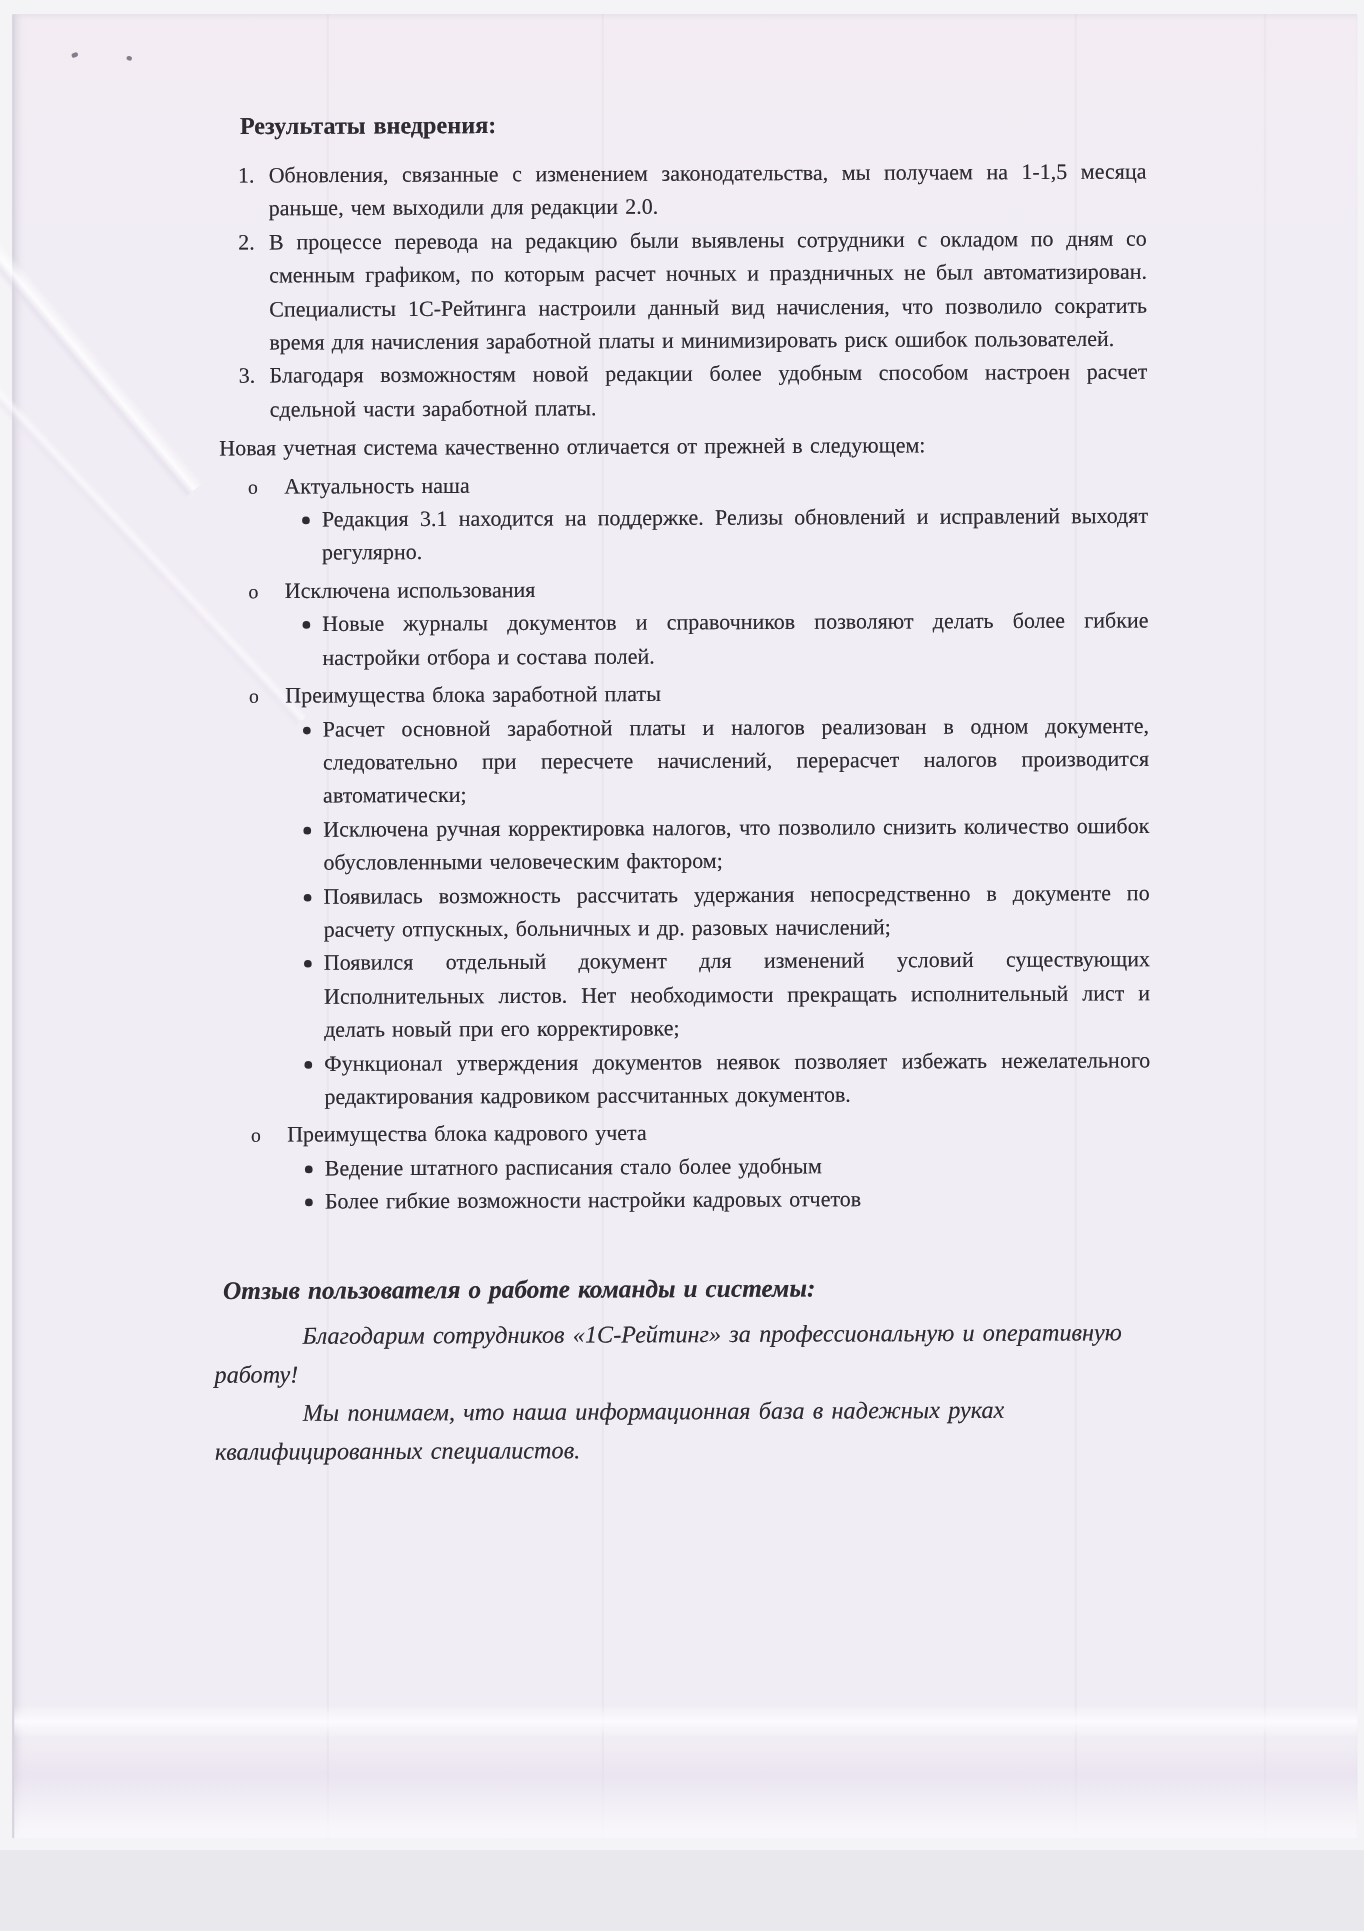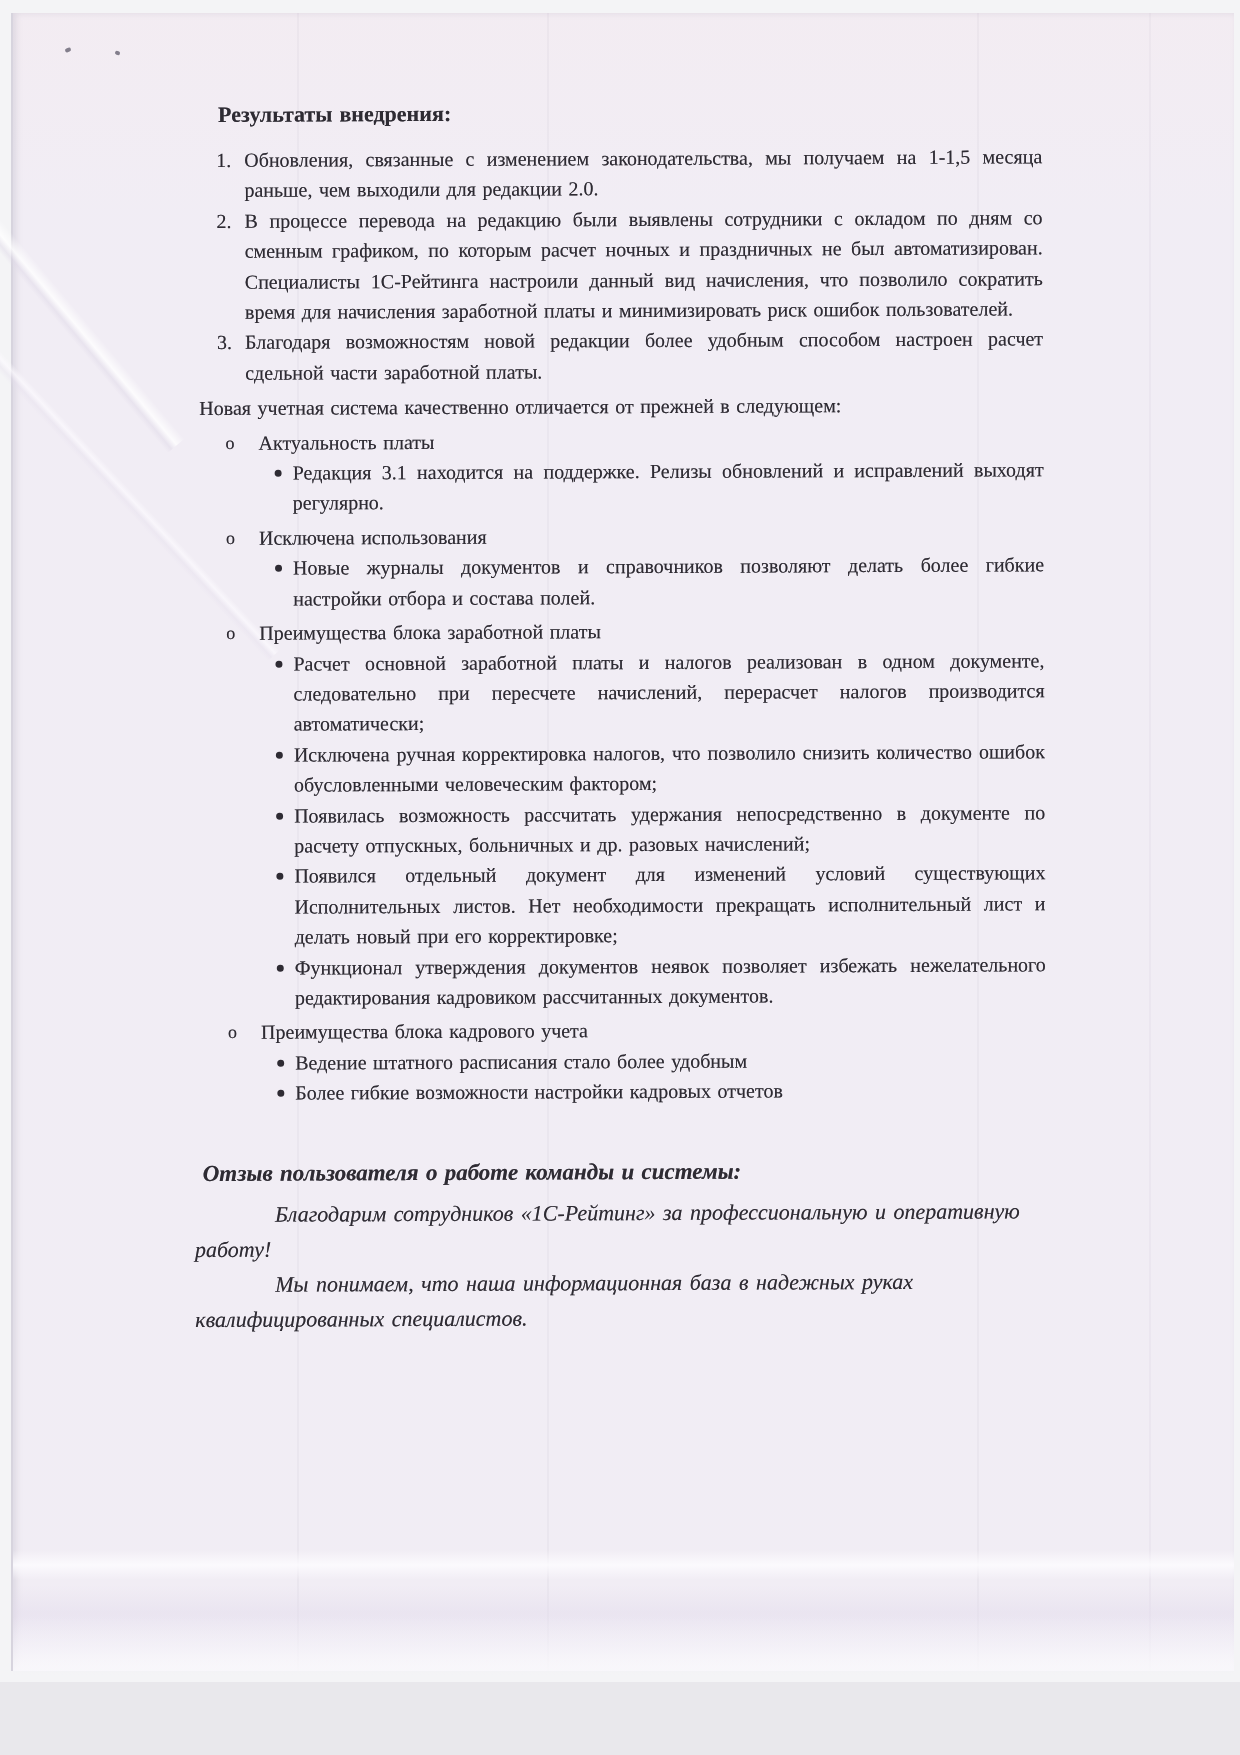--- a/index.html
+++ b/index.html
@@ -133,21 +133,21 @@
           <span>Благодаря возможностям новой редакции более удобным способом настроен расчет сдельной части заработной платы.</span>
         </li>
       </ol>
 
       <p class="intro">Новая учетная система качественно отличается от прежней в следующем:</p>
 
       <div class="outline">
 
         <div class="lvl1">
           <span class="om">o</span>
-          <span>Актуальность платы</span>
+          <span>Актуальность наша</span>
         </div>
         <div class="lvl2">
           <span class="dot"></span>
           <span>Редакция 3.1 находится на поддержке. Релизы обновлений и исправлений выходят регулярно.</span>
         </div>
 
         <div class="lvl1">
           <span class="om">o</span>
           <span>Исключена использования</span>
         </div>

